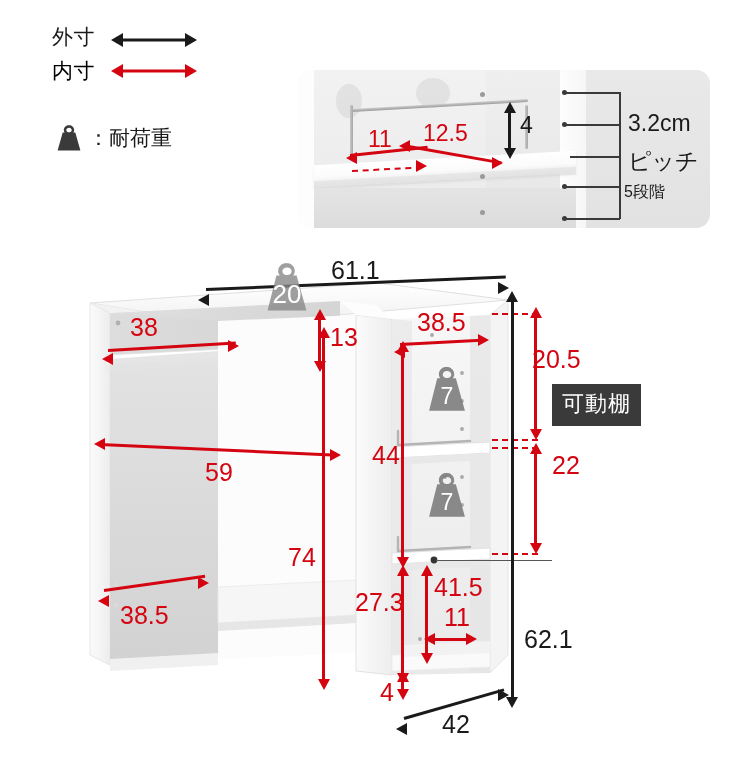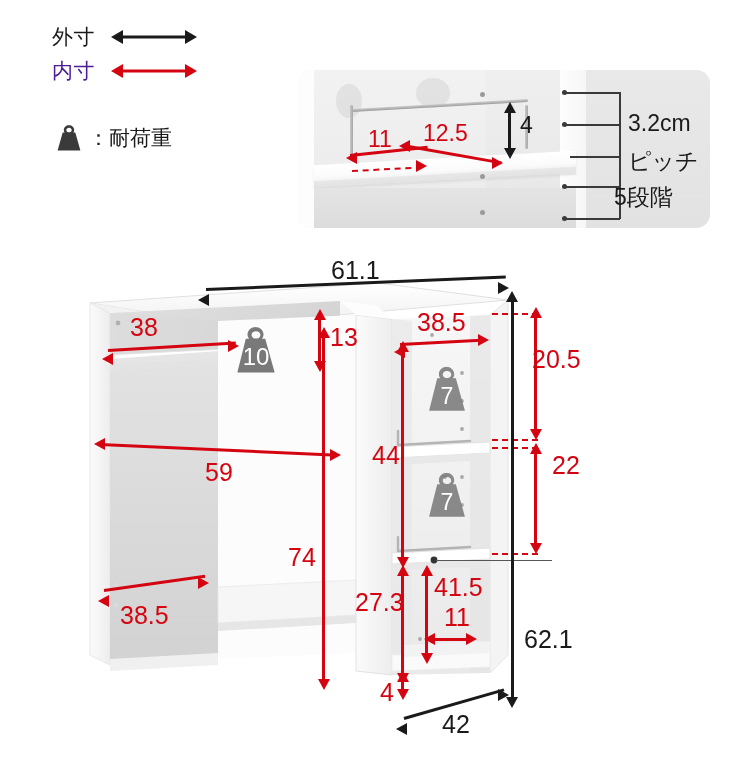--- a/index.html
+++ b/index.html
@@ -17,21 +17,21 @@
   .abs{position:absolute;}
   .nosel{user-select:none;}
 
   
   #legend{left:52px;top:26px;width:230px;height:160px;}
   .leg-row{position:absolute;display:flex;align-items:center;}
   .leg-label{
     font-size:21px;letter-spacing:0.5px;color:#1a1a1a;
     white-space:nowrap;line-height:1;
   }
-  .leg-label.red{color:#4c1d95;}
+  .leg-label.red{color:#000000;}
   .leg-arrow{position:relative;width:86px;height:14px;margin-left:16px;}
   .leg-arrow .bar{
     position:absolute;left:10px;right:10px;top:50%;height:3px;
     transform:translateY(-50%);background:#1a1a1a;
   }
   .leg-arrow.red .bar{background:#d40511;}
   .leg-arrow .tipL,.leg-arrow .tipR{
     position:absolute;top:50%;transform:translateY(-50%);
     width:0;height:0;border-top:7px solid transparent;border-bottom:7px solid transparent;
   }
@@ -123,21 +123,21 @@
   .tick-line{position:absolute;height:1.5px;background:#3a3a3a;}
   .bracket{position:absolute;width:1.5px;background:#3a3a3a;}
 </style>
 </head>
 <body>
 
 <div id="page">
 
   <div id="legend" class="abs nosel">
 
-    <div class="leg-row" style="left:0;top:0;">
+    <div class="leg-row" style="left:0;top:0;align-items:flex-end;">
       <span class="leg-label">外寸</span>
       <span class="leg-arrow">
         <span class="bar"></span>
           <span class="tipL"></span>
           <span class="tipR"></span>
       </span>
     </div>
 
     <div class="leg-row" style="left:0;top:34px;">
       <span class="leg-label red">内寸</span>
@@ -211,21 +211,21 @@
     <div class="tick-dot" style="left:264px;top:114px;"></div>
     <div class="tick-line" style="left:268px;top:116px;width:54px;"></div>
 
     <div class="tick-dot" style="left:264px;top:146px;"></div>
     <div class="tick-line" style="left:268px;top:148px;width:54px;"></div>
 
     <div class="bracket" style="left:321px;top:22px;height:127px;"></div>
 
     <div class="ins-txt" style="left:330px;top:40px;font-size:23px;">3.2cm</div>
     <div class="ins-txt" style="left:330px;top:76px;font-size:23px;">ピッチ</div>
-    <div class="ins-txt" style="left:316px;top:112px;font-size:23px;">5段階</div>
+    <div class="ins-txt" style="left:326px;top:112px;font-size:16px;">5段階</div>
   </div>
 
   <div id="furn" class="abs nosel">
 
     <svg width="750" height="490" style="position:absolute;left:0;top:0;">
       <defs>
         <linearGradient id="gInner" x1="0" y1="0" x2="0" y2="1">
           <stop offset="0%" stop-color="#e3e3e3"></stop>
             <stop offset="100%" stop-color="#d2d2d2"></stop>
         </linearGradient>
@@ -309,32 +309,32 @@
       <circle cx="116" cy="350" r="2.4" fill="#dadada"></circle>
 
       <circle cx="434" cy="305" r="3.4" fill="#333333"></circle>
     </svg>
 
     <div class="dim-line blk" style="left:206px;top:33px;width:300px;height:3px;transform:rotate(-2.4deg);transform-origin:left center;"></div>
     <div class="arrowhead ah-left blk" style="left:198px;top:39px;"></div>
     <div class="arrowhead ah-right blk" style="left:498px;top:27px;"></div>
     <div class="dnum blk" style="left:331px;top:3px;">61.1</div>
 
+    <div class="abs" style="left:258px;top:6px;">
+      <svg width="58" height="52" viewBox="0 0 58 52">
+        <path d="M29 2c-5.1 0-8.8 3.5-8.8 8 0 1.7 .6 3.2 1.6 4.4h-3.4L9.6 49.5h38.8L38.6 14.4h-3.4c1.0-1.2 1.6-2.7 1.6-4.4 0-4.5-3.7-8-8.8-8zm0 4.4c2.7 0 4.6 1.7 4.6 3.9 0 1.9-1.4 3.4-3.4 3.7h-2.4c-2.0-.3-3.4-1.8-3.4-3.7 0-2.2 1.9-3.9 4.6-3.9z" fill="#8a8a8a" fill-opacity="0.82"></path>
+        <text x="29" y="42" text-anchor="middle" font-family="Liberation Sans, sans-serif" font-size="26" fill="#ffffff">20</text>
+      </svg>
+    </div>
 
     <div class="dim-line" style="left:108px;top:94px;width:128px;height:2.6px;transform:rotate(-3.4deg);transform-origin:left center;"></div>
     <div class="arrowhead ah-left" style="left:102px;top:98px;"></div>
     <div class="arrowhead ah-right" style="left:228px;top:85px;"></div>
     <div class="dnum" style="left:130px;top:60px;">38</div>
 
-    <div class="abs" style="left:228px;top:70px;">
-      <svg width="56" height="50" viewBox="0 0 58 52">
-        <path d="M29 2c-5.1 0-8.8 3.5-8.8 8 0 1.7 .6 3.2 1.6 4.4h-3.4L9.6 49.5h38.8L38.6 14.4h-3.4c1.0-1.2 1.6-2.7 1.6-4.4 0-4.5-3.7-8-8.8-8zm0 4.4c2.7 0 4.6 1.7 4.6 3.9 0 1.9-1.4 3.4-3.4 3.7h-2.4c-2.0-.3-3.4-1.8-3.4-3.7 0-2.2 1.9-3.9 4.6-3.9z" fill="#6e6e6e" fill-opacity="0.92"></path>
-        <text x="29" y="42" text-anchor="middle" font-family="Liberation Sans, sans-serif" font-size="25" fill="#ffffff">10</text>
-      </svg>
-    </div>
 
     <div class="dim-line" style="left:318px;top:64px;width:2.8px;height:44px;"></div>
     <div class="arrowhead ah-up" style="left:314px;top:54px;"></div>
     <div class="arrowhead ah-down" style="left:314px;top:106px;"></div>
     <div class="dnum" style="left:330px;top:70px;">13</div>
 
     <div class="dim-line" style="left:100px;top:188px;width:238px;height:2.6px;transform:rotate(2.6deg);transform-origin:left center;"></div>
     <div class="arrowhead ah-left" style="left:94px;top:183px;"></div>
     <div class="arrowhead ah-right" style="left:330px;top:194px;"></div>
     <div class="dnum" style="left:205px;top:205px;">59</div>
@@ -373,20 +373,21 @@
     <div class="arrowhead ah-down" style="left:397px;top:302px;"></div>
     <div class="dnum" style="left:372px;top:188px;">44</div>
 
     <div class="dashed-h" style="left:492px;top:58px;width:46px;"></div>
     <div class="dashed-h" style="left:492px;top:184px;width:46px;"></div>
     <div class="dim-line" style="left:534px;top:60px;width:2.6px;height:118px;"></div>
     <div class="arrowhead ah-up" style="left:530px;top:52px;"></div>
     <div class="arrowhead ah-down" style="left:530px;top:174px;"></div>
     <div class="dnum" style="left:532px;top:92px;">20.5</div>
 
+    <div class="badge" style="left:552px;top:129px;">可動棚</div>
 
     <div class="dashed-h" style="left:492px;top:192px;width:46px;"></div>
     <div class="dashed-h" style="left:492px;top:298px;width:46px;"></div>
     <div class="dim-line" style="left:534px;top:196px;width:2.6px;height:98px;"></div>
     <div class="arrowhead ah-up" style="left:530px;top:188px;"></div>
     <div class="arrowhead ah-down" style="left:530px;top:288px;"></div>
     <div class="dnum" style="left:552px;top:198px;">22</div>
 
     <div class="leader" style="left:436px;top:305px;width:116px;"></div>
 

